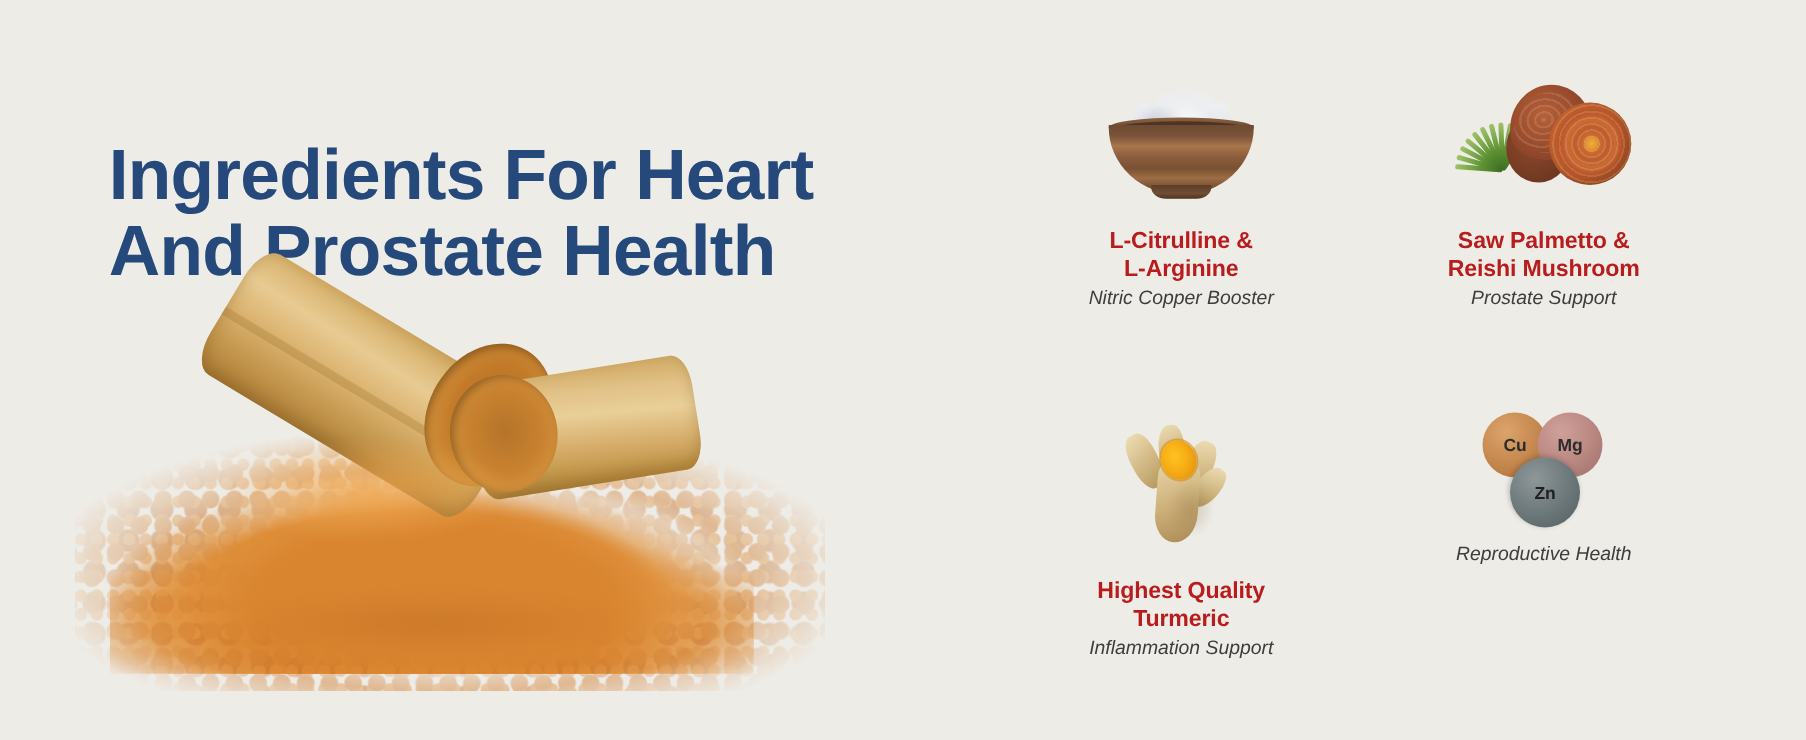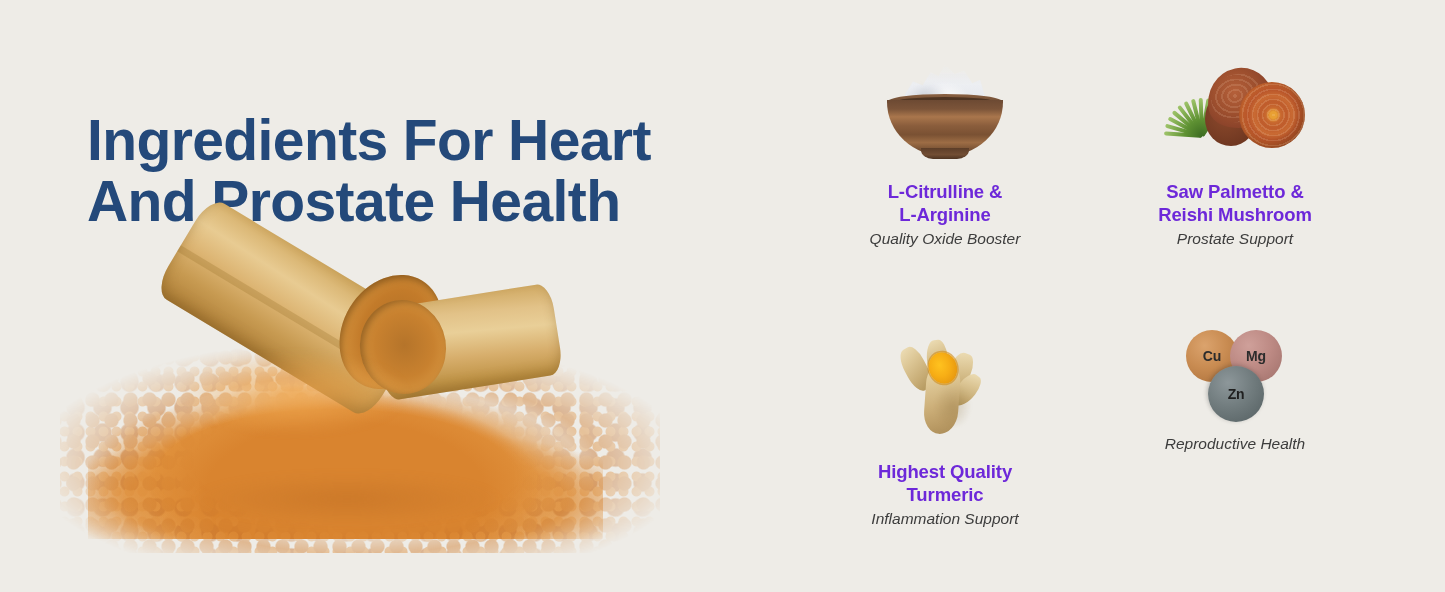--- a/index.html
+++ b/index.html
@@ -176,21 +176,21 @@
   .ing-cell.pos-3 { left: 290px; top: 268px; }
 
   .ing-art {
     position: relative;
     width: 250px;
     height: 105px;
     margin: 0 auto;
   }
   .ing-title {
     margin-top: 17px;
-    color: #6d28d9;
+    color: #b91c1c;
     font-size: 18.5px;
     line-height: 23px;
     font-weight: bold;
     white-space: pre-line;
     letter-spacing: -0.1px;
   }
   .ing-sub {
     margin-top: 3px;
     color: #3d3d3d;
     font-size: 15.5px;
@@ -366,21 +366,21 @@
         <div class="bowl-powder"></div>
         <div class="bowl-powder-sh"></div>
         <div class="bowl-rim"></div>
         <div class="bowl-rim-in"></div>
         <div class="bowl-body"></div>
         <div class="bowl-foot"></div>
       </div>
     </div>
     <div class="ing-title">L-Citrulline &amp;
 L-Arginine</div>
-    <div class="ing-sub">Quality Oxide Booster</div>
+    <div class="ing-sub">Nitric Copper Booster</div>
   </div>
 
   <div class="ing-cell pos-2">
     <div class="ing-art">
       <div class="tur-wrap">
         <div class="tur-f tur-f1"></div>
         <div class="tur-f tur-f2"></div>
         <div class="tur-f tur-f3"></div>
         <div class="tur-f tur-f4"></div>
         <div class="tur-main"></div>

